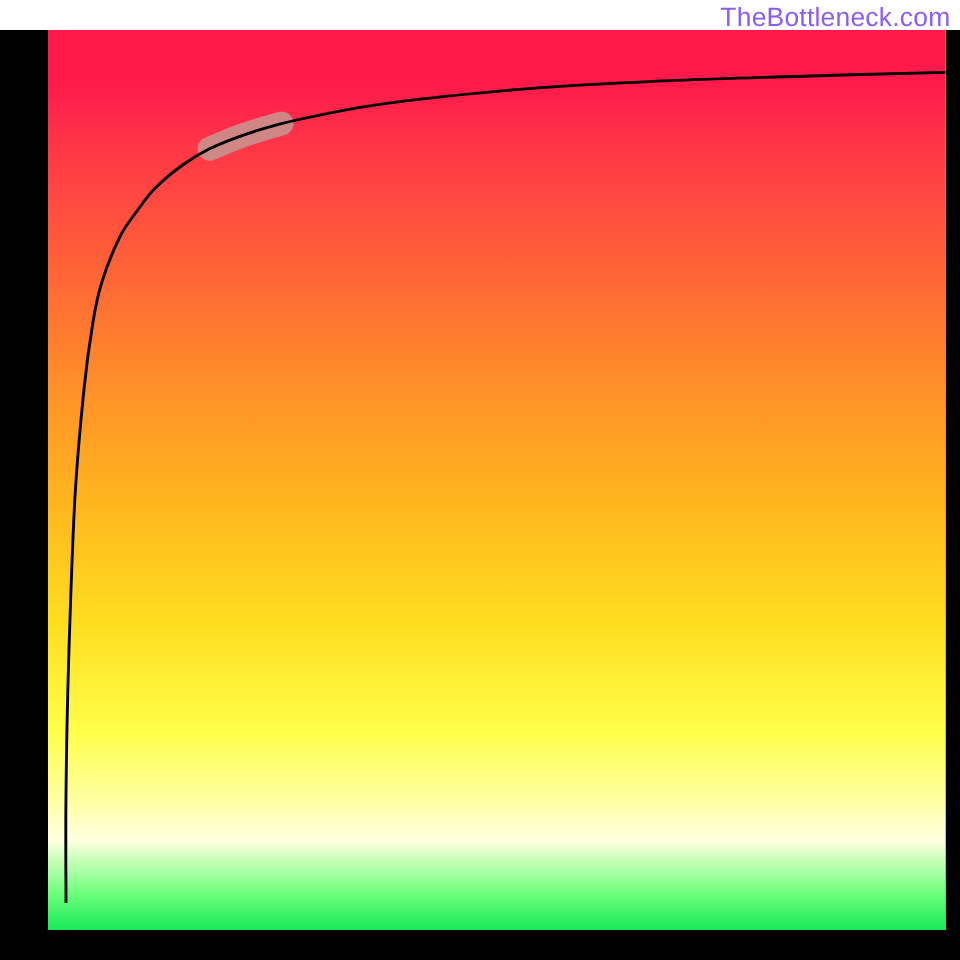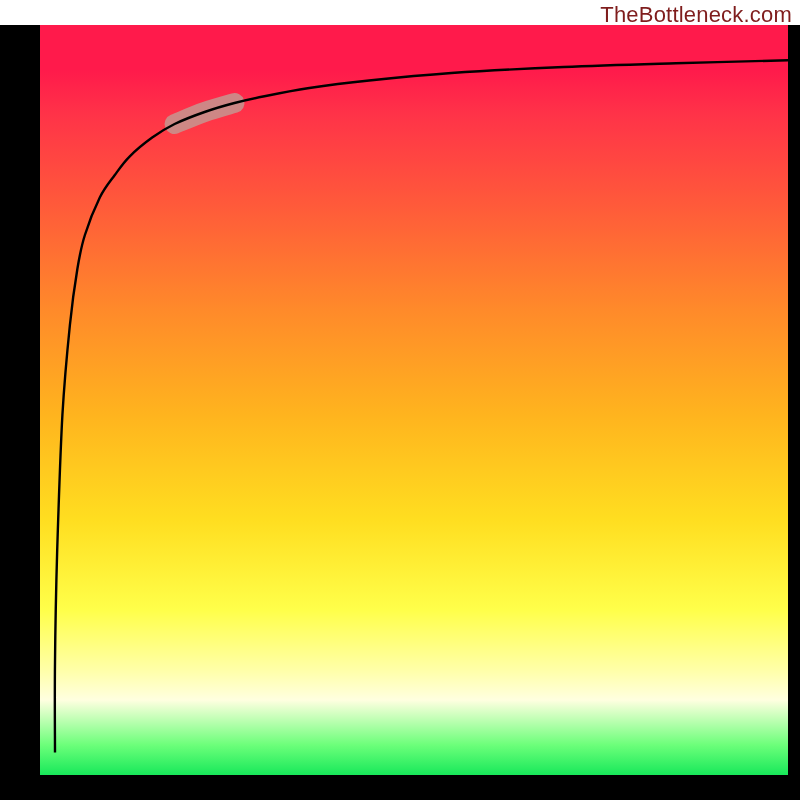--- a/index.html
+++ b/index.html
@@ -59,21 +59,21 @@
     position: absolute;
     inset: 0;
     width: 100%;
     height: 100%;
   }
 
   .attribution {
     position: absolute;
     top: 2px;
     right: 8px;
-    color: #7f1d1d;
+    color: #8b5cf6;
     font-size: 22px;
     letter-spacing: 0.2px;
   }
 </style>
 </head>
 <body>
 
 <div class="stage">
 
   <div class="attribution">TheBottleneck.com</div>

